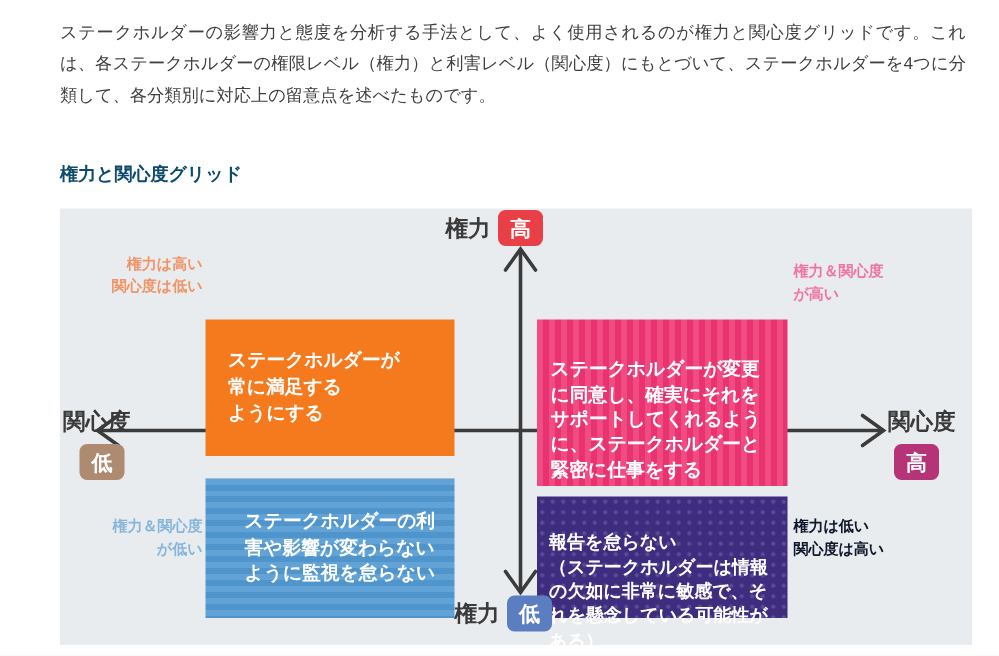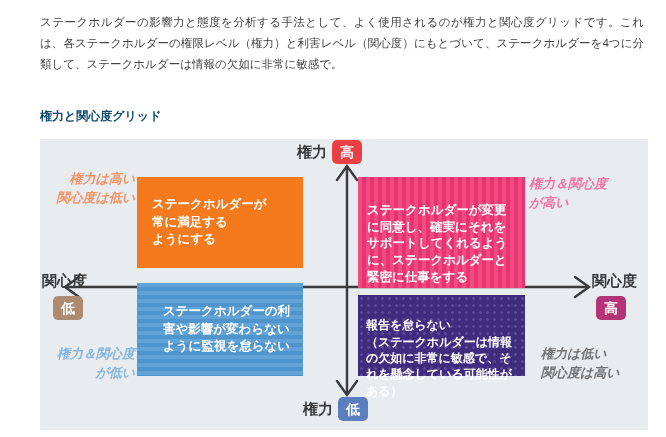--- a/index.html
+++ b/index.html
@@ -31,20 +31,21 @@
   }
   .axes-svg { position: absolute; left: 0; top: 0; pointer-events: none; }
 
   .qbox {
     position: absolute;
     color: #ffffff;
     font-weight: bold;
     font-size: 12.5px;
     line-height: 1.42;
     white-space: pre-line;
+    margin-top: 36px;
   }
   .qbox-tl {
     left: 97px; top: 38px; width: 166px; height: 91px;
     background: #f57a1e;
     display: flex; align-items: center;
     padding-left: 15px;
   }
   .qbox-tr {
     left: 318px; top: 38px; width: 167px; height: 111px;
     background: repeating-linear-gradient(90deg, #f14c81 0 4px, #e93370 4px 8px);
@@ -62,29 +63,28 @@
     background-color: #3e2c7e;
     background-image: radial-gradient(#5c4b99 1.1px, rgba(0,0,0,0) 1.6px);
     background-size: 7px 7px;
     padding: 6px 8px;
     font-size: 12px;
     line-height: 1.36;
   }
 
   .corner-label {
     position: absolute;
-    font-size: 13px; font-weight: bold;
+    font-size: 10px; font-weight: bold;
     line-height: 1.45;
     white-space: pre-line;
-    font-style: italic;
   }
   .corner-tl { left: 4px;  top: 31px;  width: 91px;  text-align: right; color: #f09568; }
   .corner-tr { left: 489px; top: 36px;  width: 116px; text-align: left;  color: #f075a3; }
   .corner-bl { left: 4px;  top: 206px; width: 91px;  text-align: right; color: #87b6db; }
-  .corner-br { left: 501px; top: 206px; width: 116px; text-align: left;  color: #737373; }
+  .corner-br { left: 489px; top: 206px; width: 116px; text-align: left;  color: #0f172a; }
 
   .axis-caption {
     position: absolute;
     display: flex; align-items: center; gap: 5px;
     font-size: 15px; font-weight: bold; color: #3a3a3a; justify-content: flex-end;
   }
   .badge {
     display: inline-block;
     color: #ffffff;
     font-size: 14px; font-weight: bold;
@@ -103,21 +103,21 @@
   .cap-interest-right { left: 552px; top: 133px; }
   .badge-pos {
     position: absolute;
   }
   .pos-interest-low-badge  { left: 13px;  top: 157px; }
   .pos-interest-high-badge { left: 556px; top: 157px; }
 </style>
 </head>
 <body>
 
-<p class="intro">ステークホルダーの影響力と態度を分析する手法として、よく使用されるのが権力と関心度グリッドです。これは、各ステークホルダーの権限レベル（権力）と利害レベル（関心度）にもとづいて、ステークホルダーを4つに分類して、ステークホルダーは情報の欠如に非常に敏感で。</p>
+<p class="intro">ステークホルダーの影響力と態度を分析する手法として、よく使用されるのが権力と関心度グリッドです。これは、各ステークホルダーの権限レベル（権力）と利害レベル（関心度）にもとづいて、ステークホルダーを4つに分類して、各分類別に対応上の留意点を述べたものです。</p>
 
 <h2 class="heading">権力と関心度グリッド</h2>
 
 <div class="grid-panel">
 
   <svg class="axes-svg" width="608" height="291" viewBox="0 0 608 291">
 
     <line x1="307" y1="27" x2="307" y2="256" stroke="#3b3b3b" stroke-width="2.4"></line>
     <polyline points="297,41 307,27 317,41" fill="none" stroke="#3b3b3b" stroke-width="2.4" stroke-linecap="round"></polyline>
     <polyline points="297,242 307,256 317,242" fill="none" stroke="#3b3b3b" stroke-width="2.4" stroke-linecap="round"></polyline>

